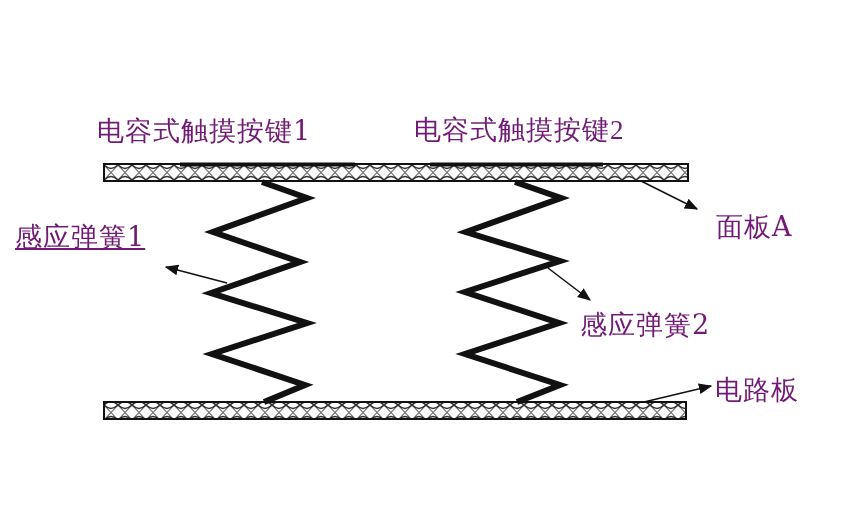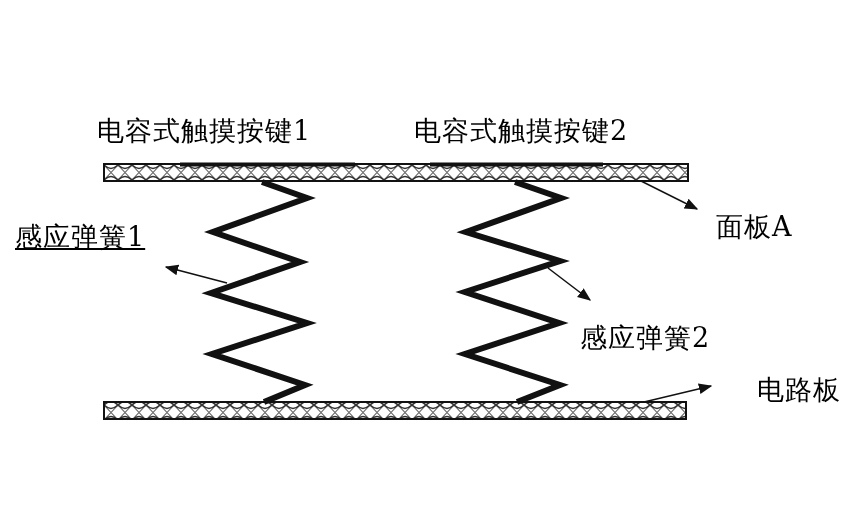--- a/index.html
+++ b/index.html
@@ -2,21 +2,21 @@
 <html><head>
   <meta charset="utf-8">
   <style>
     html, body { margin: 0; padding: 0; background: #ffffff; }
     body { width: 842px; height: 510px; position: relative; overflow: hidden; }
     #canvas { position: absolute; left: 0; top: 0; width: 842px; height: 510px; }
     .label {
       position: absolute;
       font-family: "DejaVu Serif", "Liberation Serif", serif;
       font-size: 27px;
-      color: #000000;
+      color: #701a75;
       white-space: nowrap;
       line-height: 1;
       letter-spacing: 1px;
     }
   </style>
 </head>
 <body>
 
 <svg id="canvas" width="842" height="510" viewBox="0 0 842 510" xmlns="http://www.w3.org/2000/svg">
   <defs>
@@ -45,17 +45,17 @@
 
   <polyline points="515,182 561,198 466,232 560,261 465,292 559,323 465,354 560,385 517,402" fill="none" stroke="#111" stroke-width="6" stroke-linejoin="miter" stroke-linecap="butt"></polyline>
 
   <line x1="641" y1="181" x2="697" y2="209" stroke="#111" stroke-width="1.5" marker-end="url(#arrow)"></line>
   <line x1="227" y1="283" x2="166" y2="267" stroke="#111" stroke-width="1.5" marker-end="url(#arrow)"></line>
   <line x1="548" y1="268" x2="590" y2="300" stroke="#111" stroke-width="1.5" marker-end="url(#arrow)"></line>
   <line x1="644" y1="402" x2="711" y2="386" stroke="#111" stroke-width="1.5" marker-end="url(#arrow)"></line>
 </svg>
 
 <div class="label" style="left:97px; top:117px;">电容式触摸按键1</div>
-<div class="label" style="left:414px; top:117px;">电容式触摸按键2</div>
+<div class="label" style="left:414px; top:117px;font-family:Liberation Serif, serif;">电容式触摸按键2</div>
 <div class="label" style="left:716px; top:213px;">面板A</div>
 <div class="label" style="left:15px; top:223px;text-decoration:underline;">感应弹簧1</div>
-<div class="label" style="left:580px; top:311px;margin-top:13px;">感应弹簧2</div>
-<div class="label" style="left:715px; top:376px;margin-left:42px;">电路板</div>
+<div class="label" style="left:580px; top:311px;">感应弹簧2</div>
+<div class="label" style="left:715px; top:376px;">电路板</div>
 
 </body></html>

